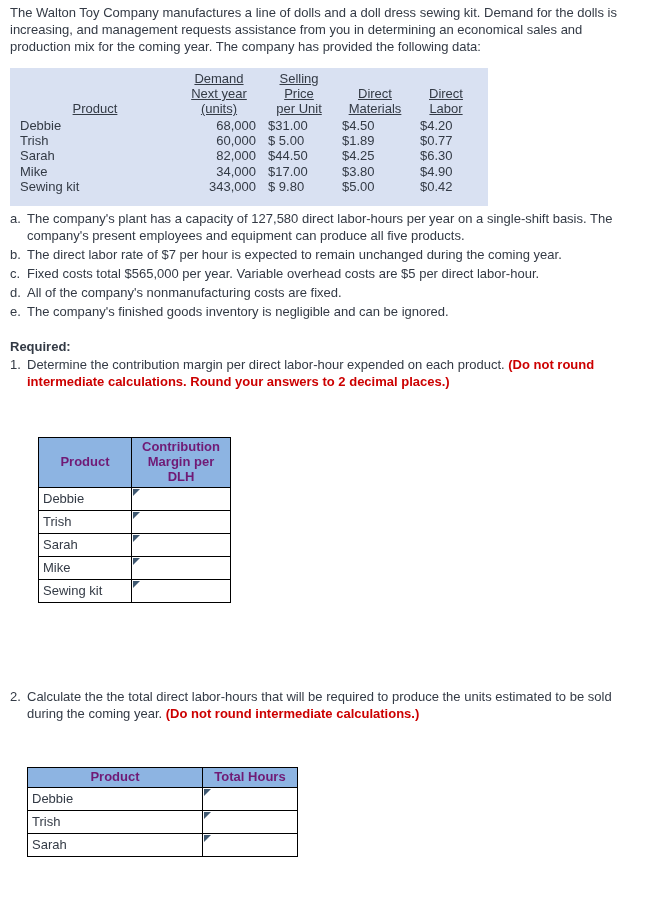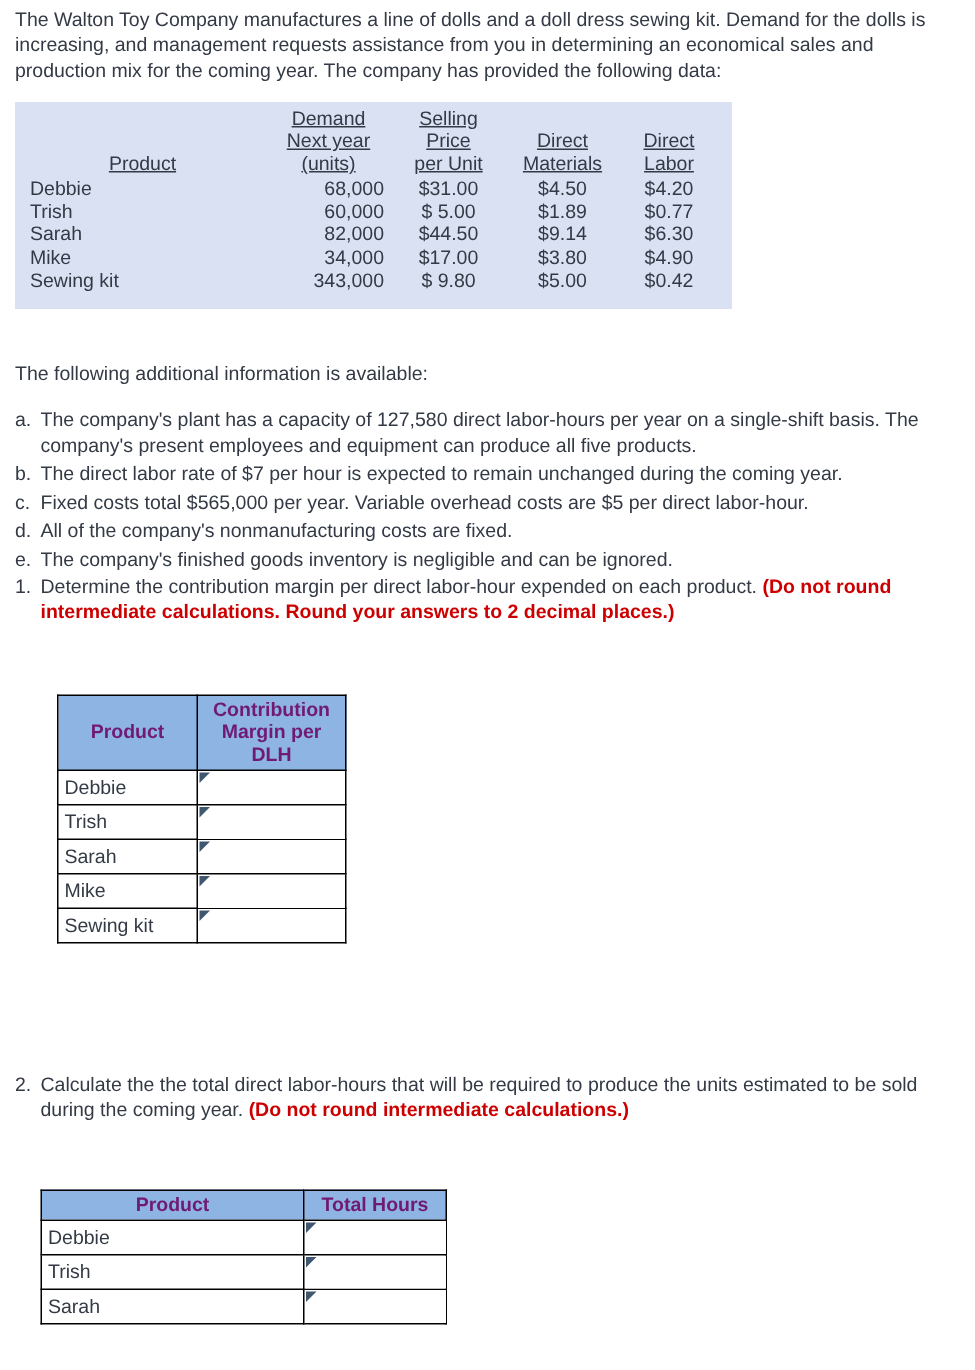--- a/index.html
+++ b/index.html
@@ -19,21 +19,21 @@
   table.demand th{font-weight:normal;text-align:center;vertical-align:bottom;padding:0 6px 1px 6px;text-decoration:underline;}
   table.demand th span{display:block;line-height:1.18;}
   table.demand td{padding:0 6px;line-height:1.18;}
   .col-product{width:150px;}
   .col-demand{width:74px;}
   .col-price{width:62px;}
   .col-materials{width:66px;}
   .col-labor{width:52px;}
   td.c-prod{text-align:left;}
   td.c-right{text-align:right;}
-  td.c-cen{text-align:center;}
+  td.c-cen{}
 
   
   .info-intro{margin:30px 0 14px 0;}
   .info-item{display:flex;margin:0 0 2px 0;}
   .info-item .ltr{width:17px;flex:0 0 17px;}
   .info-item .txt{flex:1;}
 
   
   .required{font-weight:bold;margin:18px 0 2px 0;}
   .req-item{display:flex;margin:0 0 2px 0;}
@@ -110,42 +110,41 @@
           <td class="c-prod">Trish</td>
           <td class="c-right">60,000</td>
           <td class="c-cen">$ 5.00</td>
           <td class="c-cen">$1.89</td>
           <td class="c-cen">$0.77</td>
         </tr>
         <tr>
           <td class="c-prod">Sarah</td>
           <td class="c-right">82,000</td>
           <td class="c-cen">$44.50</td>
-          <td class="c-cen">$9.14</td>
+          <td class="c-cen">$4.25</td>
           <td class="c-cen">$6.30</td>
         </tr>
         <tr>
           <td class="c-prod">Mike</td>
           <td class="c-right">34,000</td>
           <td class="c-cen">$17.00</td>
           <td class="c-cen">$3.80</td>
           <td class="c-cen">$4.90</td>
         </tr>
         <tr>
           <td class="c-prod">Sewing kit</td>
           <td class="c-right">343,000</td>
           <td class="c-cen">$ 9.80</td>
           <td class="c-cen">$5.00</td>
           <td class="c-cen">$0.42</td>
         </tr>
       </tbody>
     </table>
   </div>
 
-  <div class="info-intro">The following additional information is available:</div>
 
   <div>
     <div class="info-item">
       <span class="ltr">a.</span>
       <span class="txt">The company's plant has a capacity of 127,580 direct labor-hours per year on a single-shift basis. The company's present employees and equipment can produce all five products.</span>
     </div>
     <div class="info-item">
       <span class="ltr">b.</span>
       <span class="txt">The direct labor rate of $7 per hour is expected to remain unchanged during the coming year.</span>
     </div>
@@ -156,20 +155,21 @@
     <div class="info-item">
       <span class="ltr">d.</span>
       <span class="txt">All of the company's nonmanufacturing costs are fixed.</span>
     </div>
     <div class="info-item">
       <span class="ltr">e.</span>
       <span class="txt">The company's finished goods inventory is negligible and can be ignored.</span>
     </div>
   </div>
 
+  <div class="required">Required:</div>
 
   <div class="req-item">
     <span class="num">1.</span>
     <span class="txt"><span>Determine the contribution margin per direct labor-hour expended on each product. </span><span class="red">(Do not round intermediate calculations. Round your answers to 2 decimal places.)</span></span>
   </div>
 
   <table class="answer t1">
     <thead>
       <tr>
         <th class="c-lbl">Product</th>

